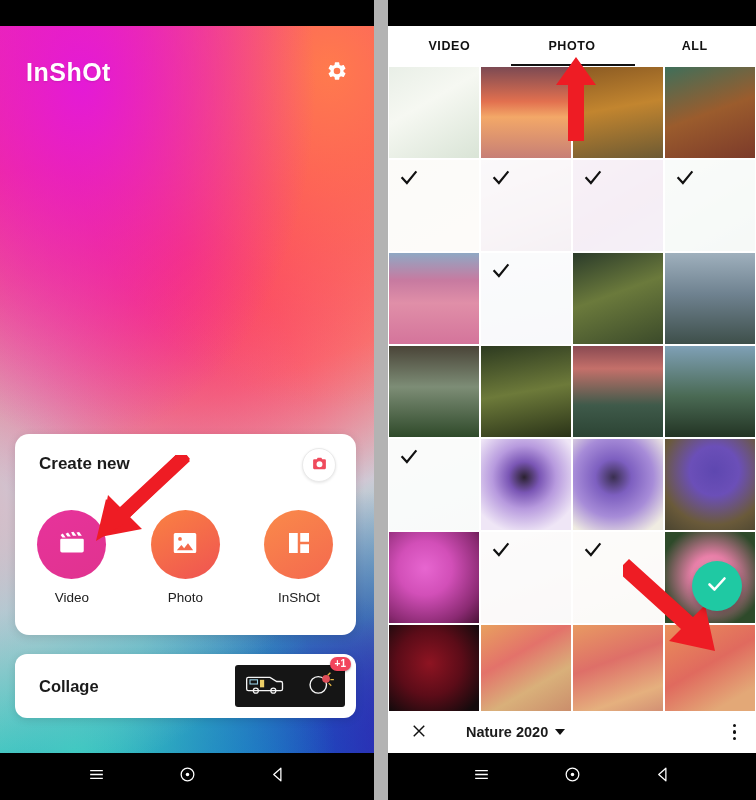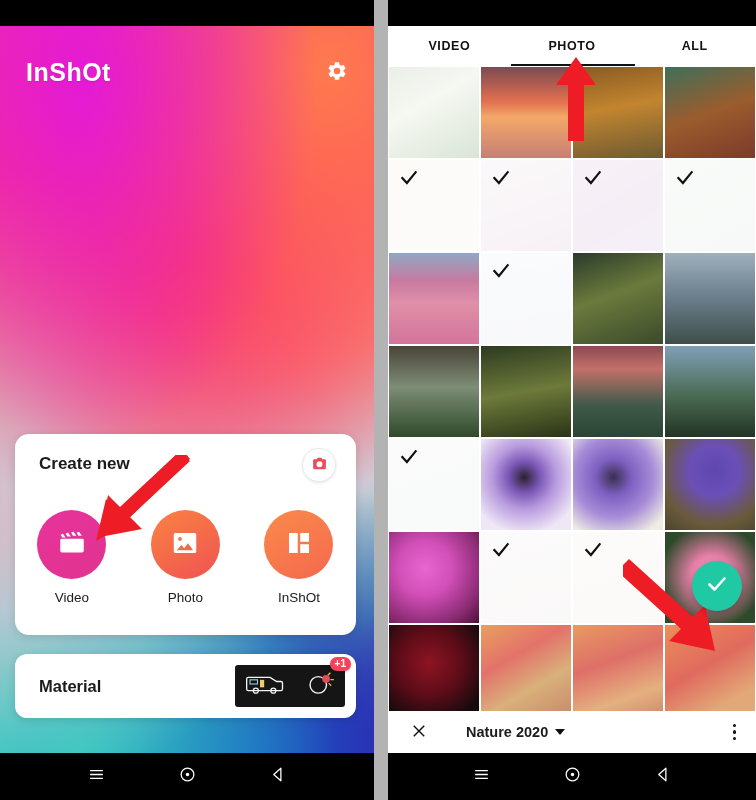--- a/index.html
+++ b/index.html
@@ -205,21 +205,21 @@
                 </svg>
             </span>
           </div>
           <div class="action-label">InShOt</div>
         </div>
 
       </div>
     </div>
 
     <div class="card-material">
-      <div class="material-label">Material</div>
+      <div class="material-label">Collage</div>
       <div class="material-thumb">
         <span>
           <svg width="40" height="24" viewBox="0 0 48 28">
             <path d="M4 6h26l8 5h5a2 2 0 0 1 2 2v7a2 2 0 0 1-2 2H4a2 2 0 0 1-2-2V8a2 2 0 0 1 2-2z" fill="none" stroke="#fff" stroke-width="1.6"></path>
             <rect x="6" y="9" width="9" height="5" fill="none" stroke="#9fd8ef" stroke-width="1.3"></rect>
             <rect x="18" y="9" width="5" height="9" fill="#f5d66a"></rect>
             <circle cx="13" cy="22" r="3" fill="none" stroke="#fff" stroke-width="1.5"></circle>
             <circle cx="34" cy="22" r="3" fill="none" stroke="#fff" stroke-width="1.5"></circle>
           </svg>
         </span>

